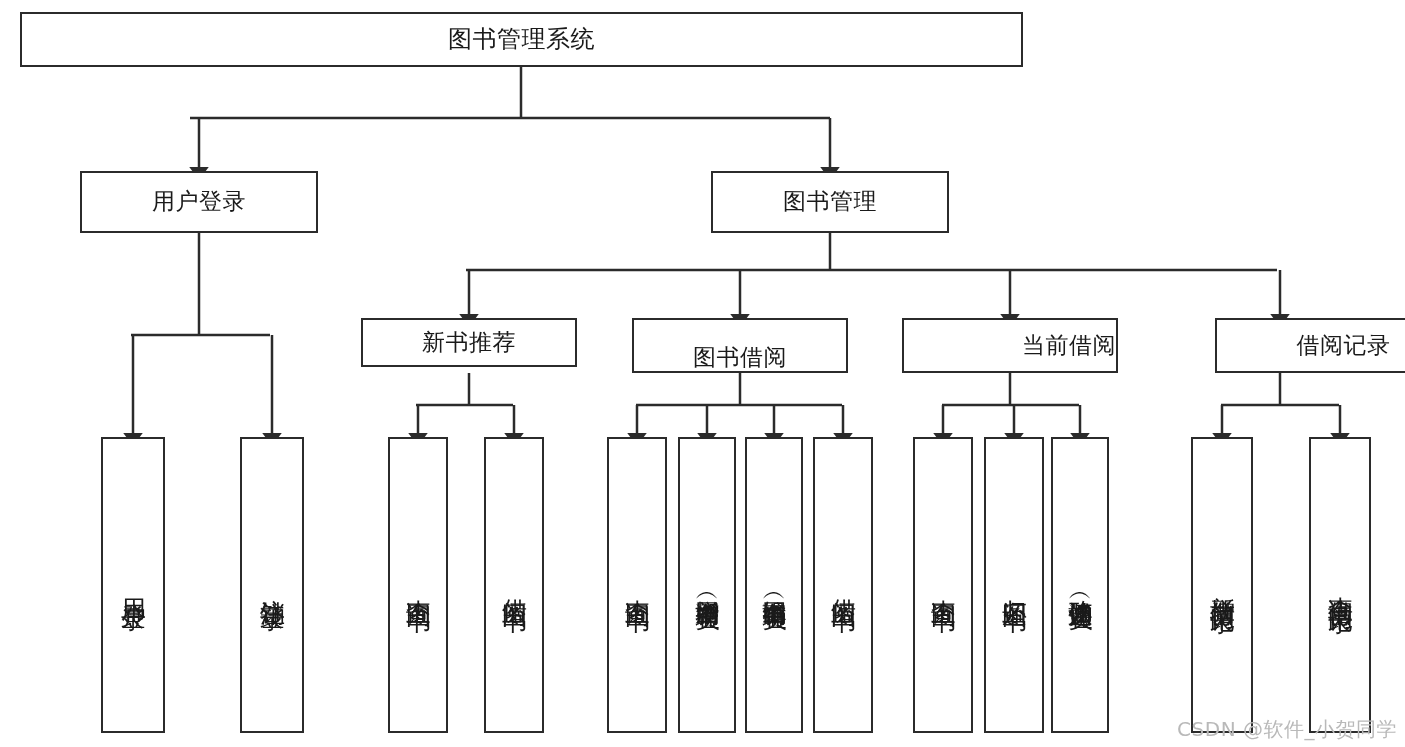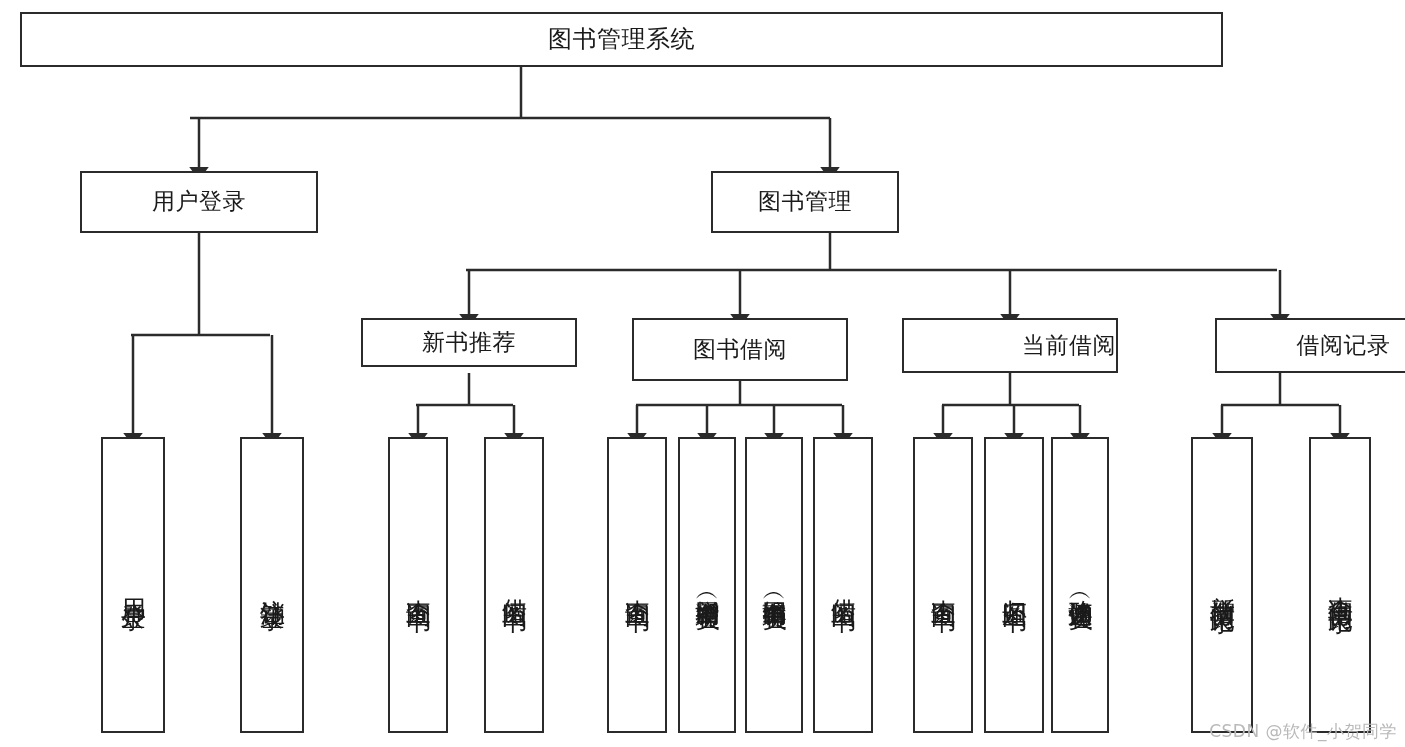--- a/index.html
+++ b/index.html
@@ -64,21 +64,21 @@
     letter-spacing: 3px;
   }
   .node.v.tall .label {
     font-size: 24px;
     letter-spacing: 1px;
   }
   .watermark {
     position: absolute;
     right: 8px;
     bottom: 4px;
-    font-size: 17px;
+    font-size: 20px;
     color: #b9b9b9;
     letter-spacing: 0.5px;
     white-space: nowrap;
     user-select: none;
   }
 </style>
 </head>
 <body>
 
 <div id="canvas">
@@ -119,35 +119,35 @@
         <line x1="943" y1="405" x2="943" y2="436" marker-end="url(#arrowhead)"></line>
         <line x1="1014" y1="405" x2="1014" y2="436" marker-end="url(#arrowhead)"></line>
         <line x1="1080" y1="405" x2="1080" y2="436" marker-end="url(#arrowhead)"></line>
         <line x1="1280" y1="373" x2="1280" y2="405"></line>
         <line x1="1221" y1="405" x2="1339" y2="405"></line>
         <line x1="1222" y1="405" x2="1222" y2="436" marker-end="url(#arrowhead)"></line>
         <line x1="1340" y1="405" x2="1340" y2="436" marker-end="url(#arrowhead)"></line>
       </g>
   </svg>
 
-  <div class="node h root" style="left: 20px; top: 12px; width: 1203px; height: 55px;">
+  <div class="node h root" style="left: 20px; top: 12px; width: 1003px; height: 55px;">
     <span class="label">图书管理系统</span>
   </div>
 
   <div class="node h" style="left: 80px; top: 171px; width: 238px; height: 62px;">
     <span class="label">用户登录</span>
   </div>
-  <div class="node h" style="left: 711px; top: 171px; width: 188px; height: 62px;">
+  <div class="node h" style="left: 711px; top: 171px; width: 238px; height: 62px;">
     <span class="label">图书管理</span>
   </div>
 
   <div class="node h" style="left: 361px; top: 318px; width: 216px; height: 49px;">
     <span class="label">新书推荐</span>
   </div>
-  <div class="node h" style="left: 632px; top: 318px; width: 216px; height: 63px;">
+  <div class="node h" style="left: 632px; top: 318px; width: 216px; height: 55px; align-items: flex-end;">
     <span class="label">图书借阅</span>
   </div>
   <div class="node h" style="left: 902px; top: 318px; width: 216px; height: 55px; justify-content: flex-end;">
     <span class="label">当前借阅</span>
   </div>
   <div class="node h" style="left: 1215px; top: 318px; width: 257px; height: 55px;">
     <span class="label">借阅记录</span>
   </div>
 
   <div class="node v" style="left: 101px; top: 437px; width: 64px; height: 296px;">

